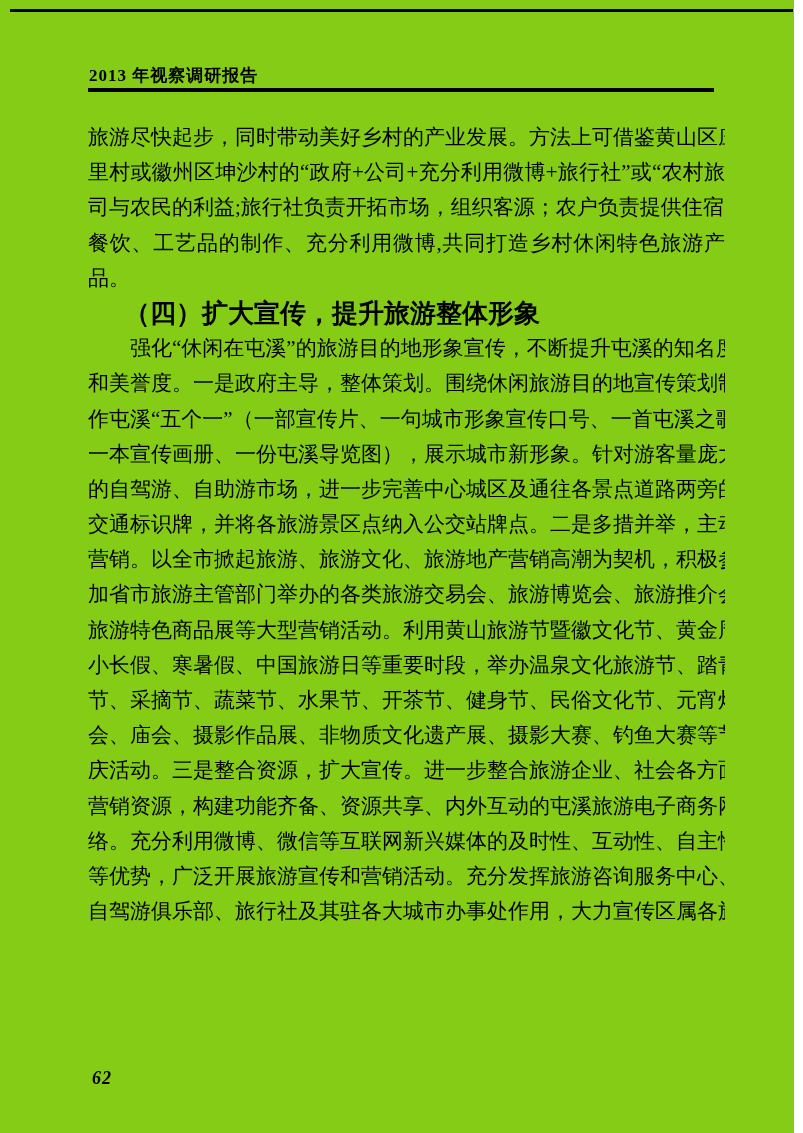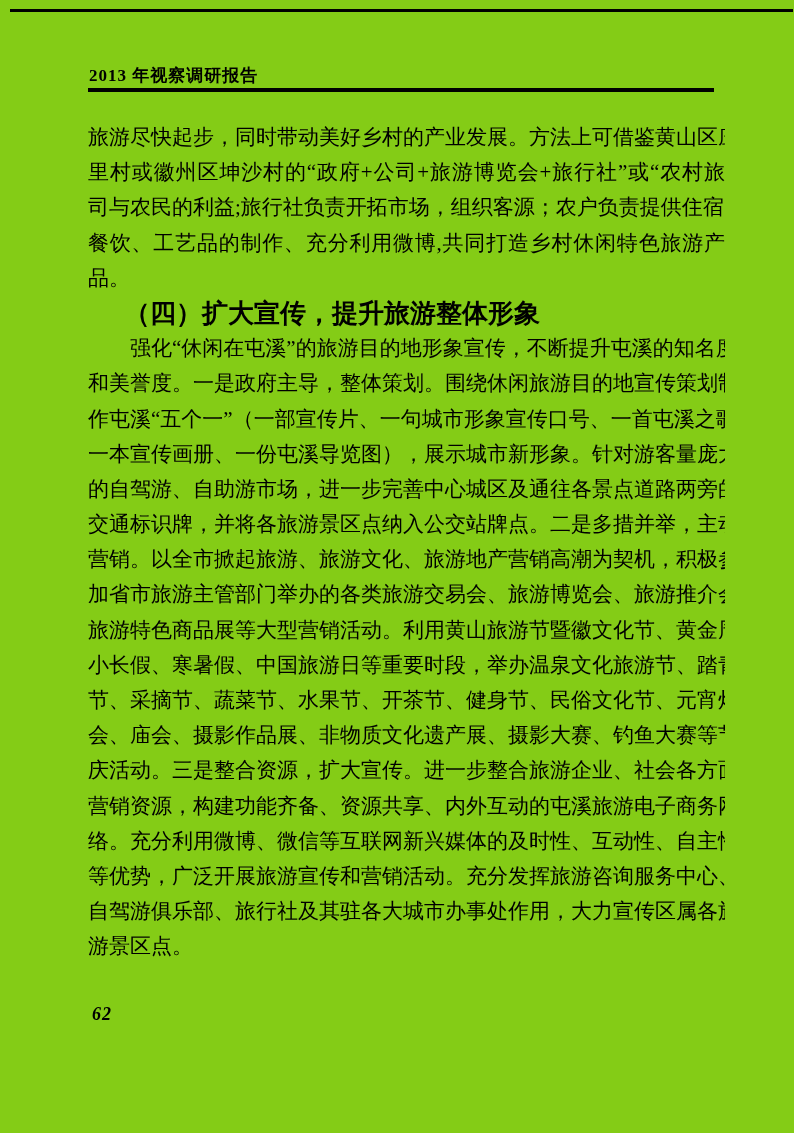--- a/index.html
+++ b/index.html
@@ -69,40 +69,40 @@
     font-size: 26px;
     font-weight: bold;
     text-indent: 36px;
     text-align: left;
     overflow: hidden;
     white-space: nowrap;
   }
   .page-number {
     position: absolute;
     left: 92px;
-    top: 1004px;
+    top: 1068px;
     font-size: 18px;
     font-weight: bold;
     font-style: italic;
     letter-spacing: 1px;
   }
 </style>
 </head>
 <body>
 
 <div class="page">
 
   <div class="top-rule"></div>
 
   <div class="header-title">2013 年视察调研报告</div>
   <div class="header-rule"></div>
 
   <div class="doc-body">
     <div class="line">旅游尽快起步，同时带动美好乡村的产业发展。方法上可借鉴黄山区庄</div>
-    <div class="line">里村或徽州区坤沙村的“政府+公司+旅游博览会+旅行社”或“农村旅</div>
+    <div class="line">里村或徽州区坤沙村的“政府+公司+充分利用微博+旅行社”或“农村旅</div>
     <div class="line">司与农民的利益;旅行社负责开拓市场，组织客源；农户负责提供住宿、</div>
     <div class="line">餐饮、工艺品的制作、充分利用微博,共同打造乡村休闲特色旅游产</div>
     <div class="line short">品。</div>
 
     <div class="heading">（四）扩大宣传，提升旅游整体形象</div>
 
     <div class="line indent">强化“休闲在屯溪”的旅游目的地形象宣传，不断提升屯溪的知名度</div>
     <div class="line">和美誉度。一是政府主导，整体策划。围绕休闲旅游目的地宣传策划制</div>
     <div class="line">作屯溪“五个一”（一部宣传片、一句城市形象宣传口号、一首屯溪之歌、</div>
     <div class="line">一本宣传画册、一份屯溪导览图），展示城市新形象。针对游客量庞大</div>
@@ -112,18 +112,17 @@
     <div class="line">加省市旅游主管部门举办的各类旅游交易会、旅游博览会、旅游推介会、</div>
     <div class="line">旅游特色商品展等大型营销活动。利用黄山旅游节暨徽文化节、黄金周、</div>
     <div class="line">小长假、寒暑假、中国旅游日等重要时段，举办温泉文化旅游节、踏青</div>
     <div class="line">节、采摘节、蔬菜节、水果节、开茶节、健身节、民俗文化节、元宵灯</div>
     <div class="line">会、庙会、摄影作品展、非物质文化遗产展、摄影大赛、钓鱼大赛等节</div>
     <div class="line">庆活动。三是整合资源，扩大宣传。进一步整合旅游企业、社会各方面</div>
     <div class="line">营销资源，构建功能齐备、资源共享、内外互动的屯溪旅游电子商务网</div>
     <div class="line">络。充分利用微博、微信等互联网新兴媒体的及时性、互动性、自主性</div>
     <div class="line">等优势，广泛开展旅游宣传和营销活动。充分发挥旅游咨询服务中心、</div>
     <div class="line">自驾游俱乐部、旅行社及其驻各大城市办事处作用，大力宣传区属各旅</div>
-    <div class="line short">游景区点。</div>
   </div>
 
   <div class="page-number">62</div>
 
 </div>
 
 </body></html>

